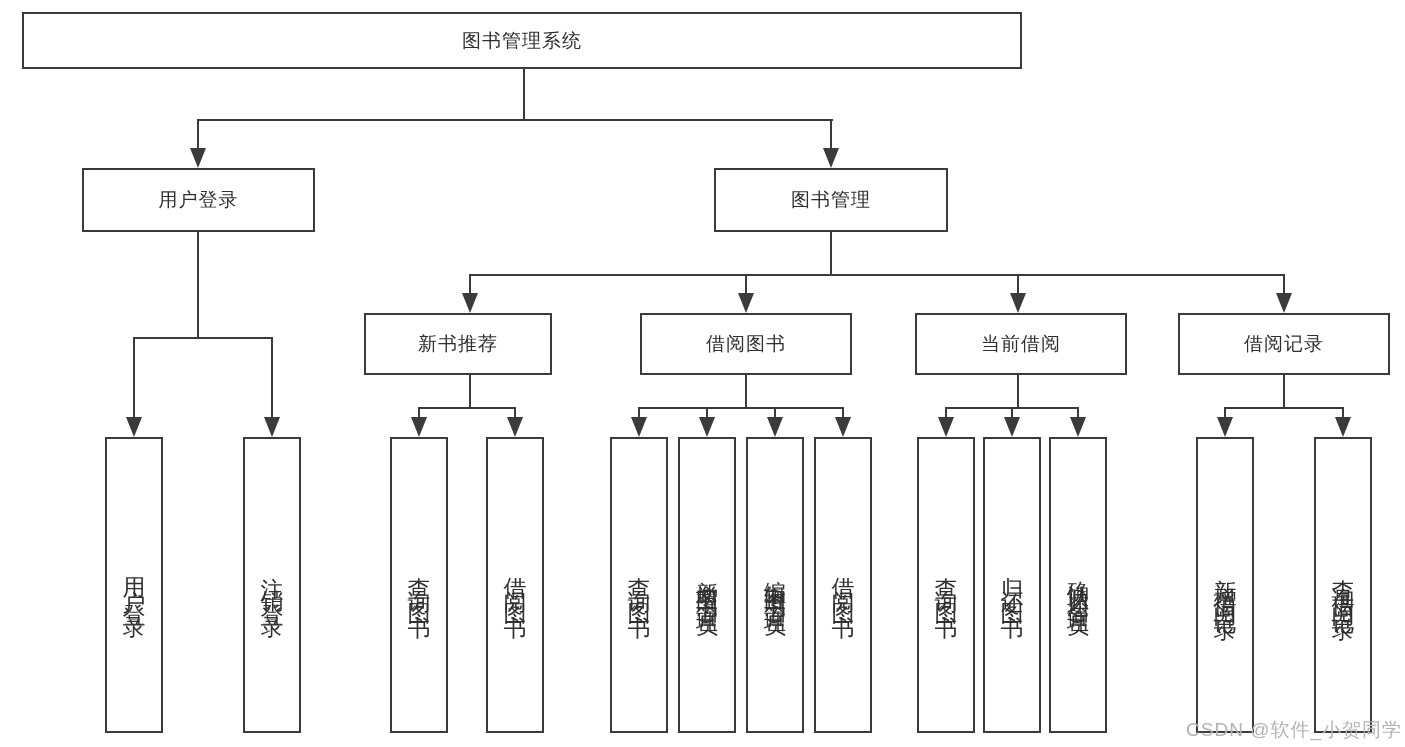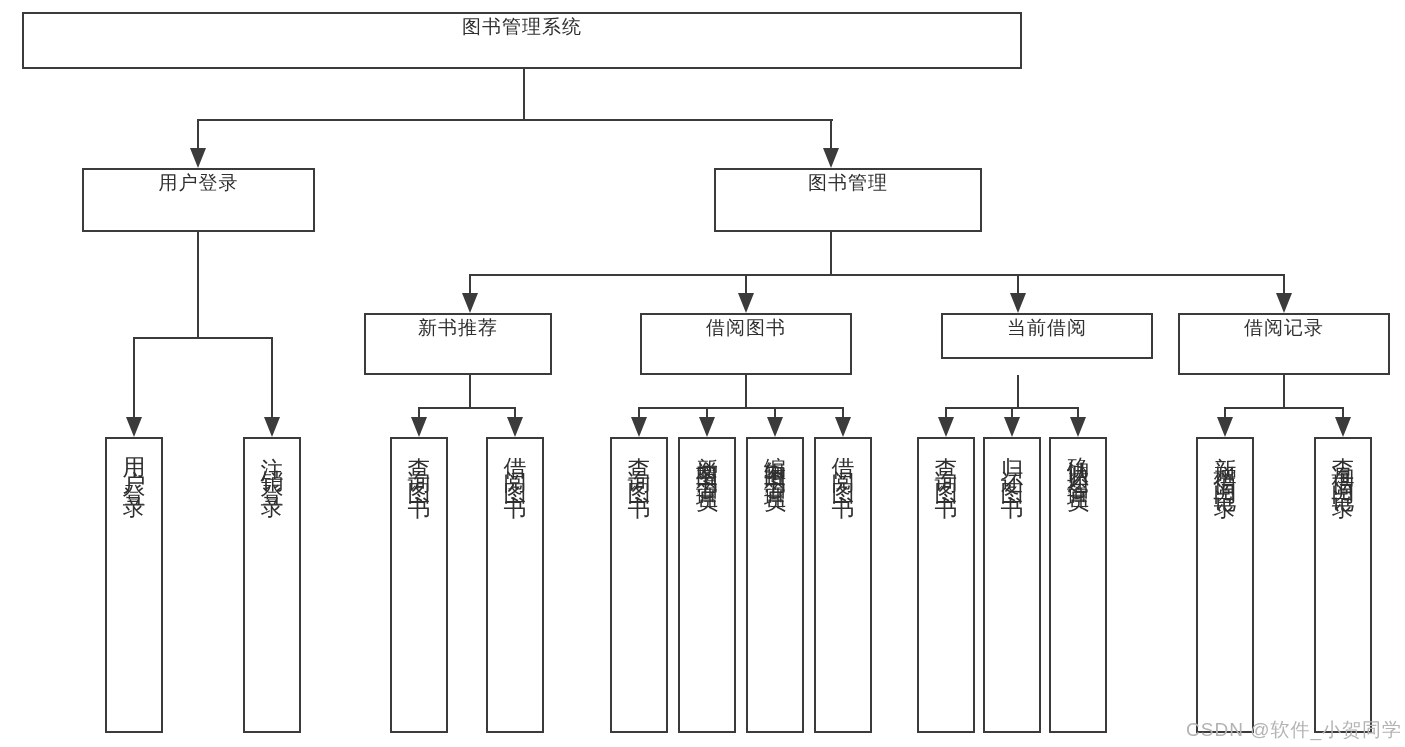--- a/index.html
+++ b/index.html
@@ -11,20 +11,21 @@
     height: 747px;
     background: #ffffff;
     overflow: hidden;
     color: #2f2f2f;
   }
   .box {
     position: absolute;
     border: 2px solid #3b3b3b;
     background: #ffffff;
     display: flex;
+    align-items: center;
     justify-content: center;
   }
   .hlabel {
     font-size: 19px;
     letter-spacing: 1px;
     color: #2f2f2f;
     white-space: nowrap;
   }
   .vtext {
     writing-mode: vertical-rl;
@@ -72,21 +73,21 @@
   <div class="vline" style="left:523px;top:69px;height:51px"></div>
   <div class="hline" style="left:197px;top:119px;width:636px"></div>
   <div class="vline" style="left:197px;top:119px;height:31px"></div>
   <div class="arrow" style="left:190px;top:148px"></div>
   <div class="vline" style="left:830px;top:119px;height:31px"></div>
   <div class="arrow" style="left:823px;top:148px"></div>
 
   <div class="box" style="left:82px;top:168px;width:233px;height:64px">
     <span class="hlabel">用户登录</span>
   </div>
-  <div class="box" style="left:714px;top:168px;width:268px;height:64px">
+  <div class="box" style="left:714px;top:168px;width:234px;height:64px">
     <span class="hlabel">图书管理</span>
   </div>
 
   <div class="vline" style="left:197px;top:232px;height:106px"></div>
   <div class="hline" style="left:133px;top:337px;width:140px"></div>
   <div class="vline" style="left:133px;top:337px;height:80px"></div>
   <div class="arrow" style="left:126px;top:417px"></div>
   <div class="vline" style="left:271px;top:337px;height:80px"></div>
   <div class="arrow" style="left:264px;top:417px"></div>
 
@@ -107,21 +108,21 @@
   <div class="arrow" style="left:1010px;top:293px"></div>
   <div class="vline" style="left:1283px;top:274px;height:21px"></div>
   <div class="arrow" style="left:1276px;top:293px"></div>
 
   <div class="box" style="left:364px;top:313px;width:188px;height:62px">
     <span class="hlabel">新书推荐</span>
   </div>
   <div class="box" style="left:640px;top:313px;width:212px;height:62px">
     <span class="hlabel">借阅图书</span>
   </div>
-  <div class="box" style="left:941px;top:313px;width:212px;height:46px">
+  <div class="box" style="left:915px;top:313px;width:212px;height:62px">
     <span class="hlabel">当前借阅</span>
   </div>
   <div class="box" style="left:1178px;top:313px;width:212px;height:62px">
     <span class="hlabel">借阅记录</span>
   </div>
 
   <div class="vline" style="left:469px;top:375px;height:33px"></div>
   <div class="hline" style="left:418px;top:407px;width:98px"></div>
   <div class="vline" style="left:418px;top:407px;height:11px"></div>
   <div class="arrow" style="left:411px;top:417px"></div>

